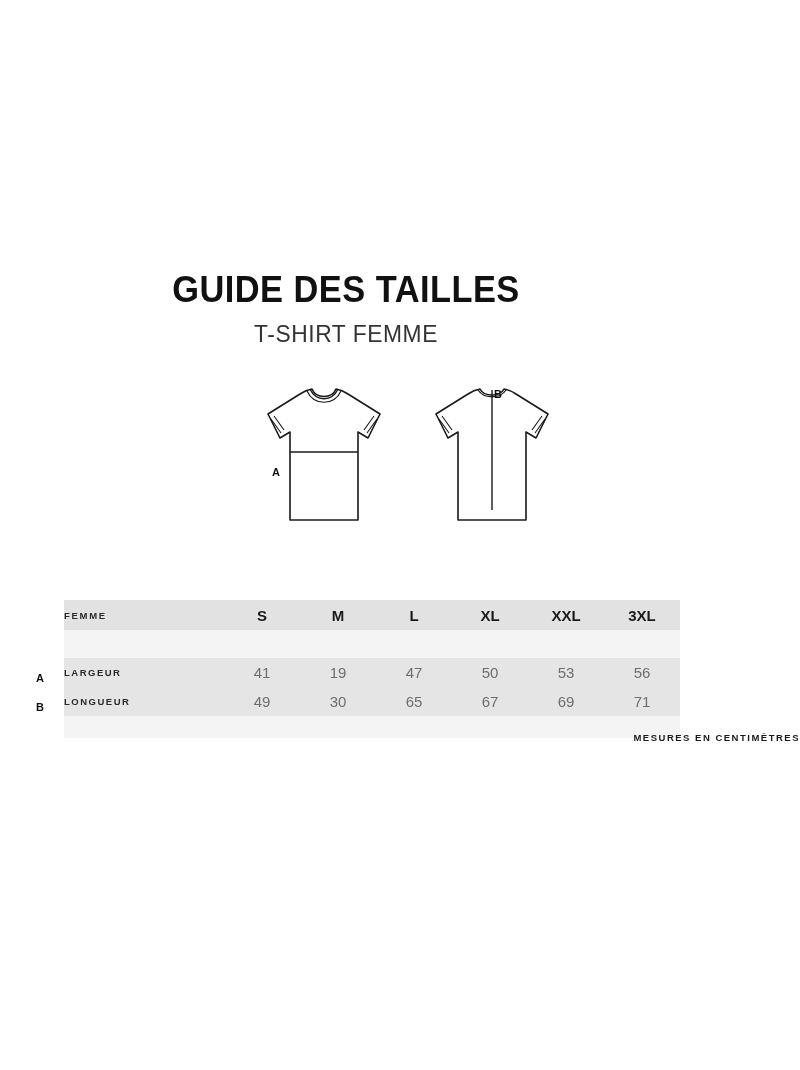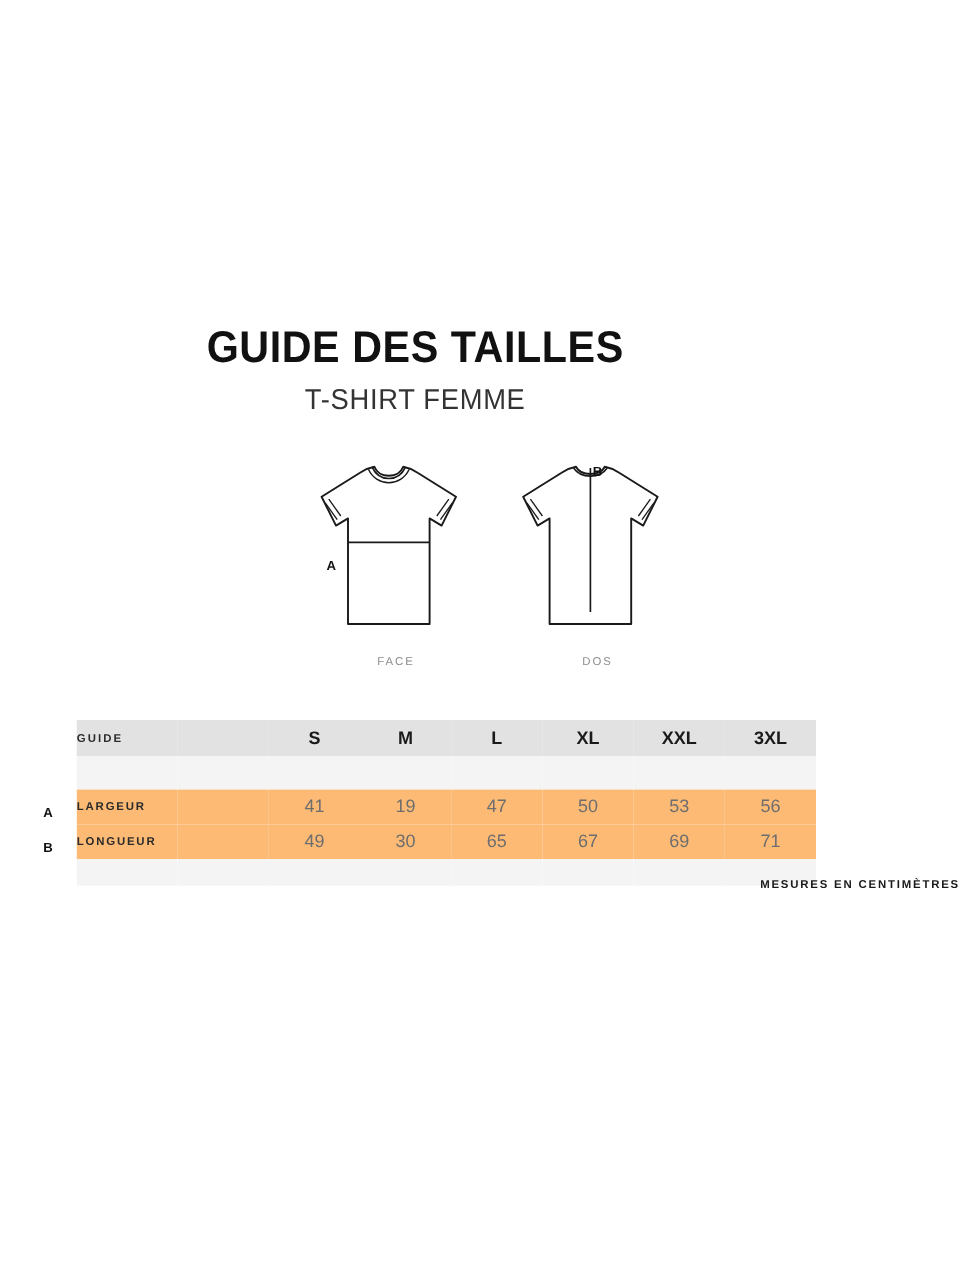--- a/index.html
+++ b/index.html
@@ -140,21 +140,21 @@
   .hdr-size.s3xl { font-size: 15px; }
 
   .spacer-row td {
     height: 28px;
     background: #f4f4f4;
   }
   .spacer-row td.empty-tail { background: #ffffff; }
 
   .data-row td {
     height: 29px;
-    background: #fdba74;
+    background: #e5e5e5;
     vertical-align: middle;
   }
   .data-row td.empty-tail { background: #ffffff; }
   .row-label {
     font-size: 9.5px;
     letter-spacing: 1.5px;
     font-weight: bold;
     color: #2b2b2b;
     padding-left: 18px;
     text-align: left;
@@ -235,44 +235,40 @@
         <path d="M134 36 L124 50" stroke="#1a1a1a" stroke-width="1.1" fill="none"></path>
 
         <path d="M84 10 L84 130" stroke="#1a1a1a" stroke-width="1.4" fill="none"></path>
       </svg>
     </div>
   </div>
 
   <span class="marker marker-a">A</span>
   <span class="marker marker-b">B</span>
 
-  <div class="caption-row">
-    <span class="caption front">FACE</span>
-    <span class="caption back">DOS</span>
-  </div>
 
   <span class="side-marker a">A</span>
   <span class="side-marker b">B</span>
 
   <div class="table-wrap">
     <table class="size-table">
       <colgroup>
         <col style="width:84px">
         <col style="width:76px">
         <col style="width:76px">
         <col style="width:76px">
         <col style="width:76px">
         <col style="width:76px">
         <col style="width:76px">
         <col style="width:76px">
         <col style="width:84px">
       </colgroup>
       <tbody>
         <tr class="hdr-row">
-          <td class="hdr-label">GUIDE</td>
+          <td class="hdr-label">FEMME</td>
           <td></td>
           <td class="hdr-size">S</td>
           <td class="hdr-size">M</td>
           <td class="hdr-size">L</td>
           <td class="hdr-size">XL</td>
           <td class="hdr-size">XXL</td>
           <td class="hdr-size s3xl">3XL</td>
           <td class="empty-tail"></td>
         </tr>
         <tr class="spacer-row">

